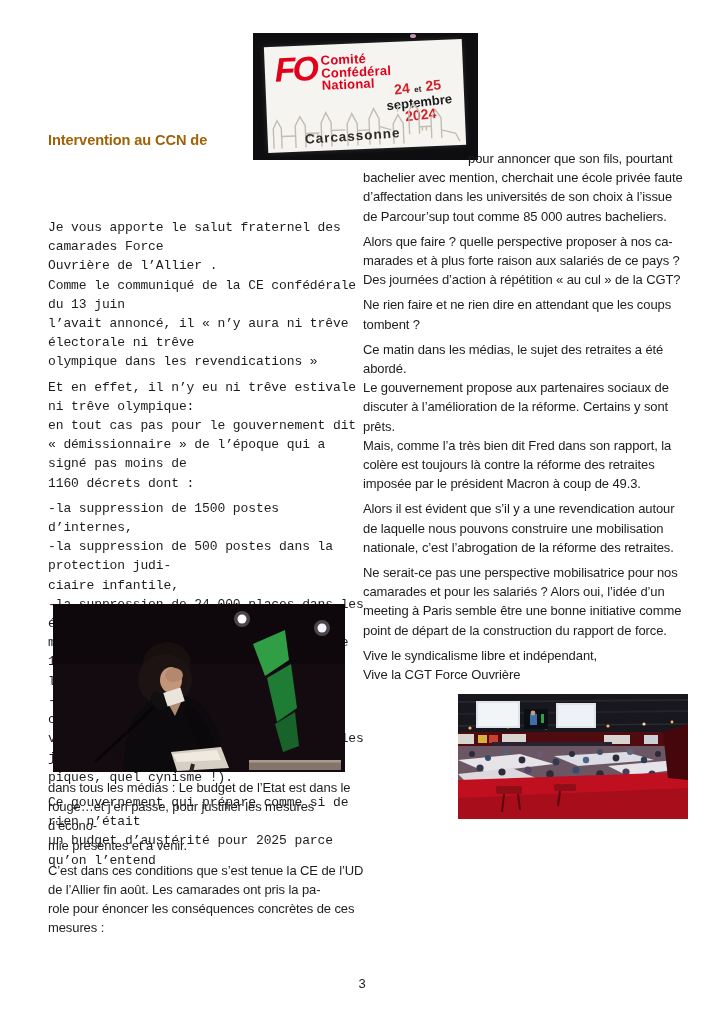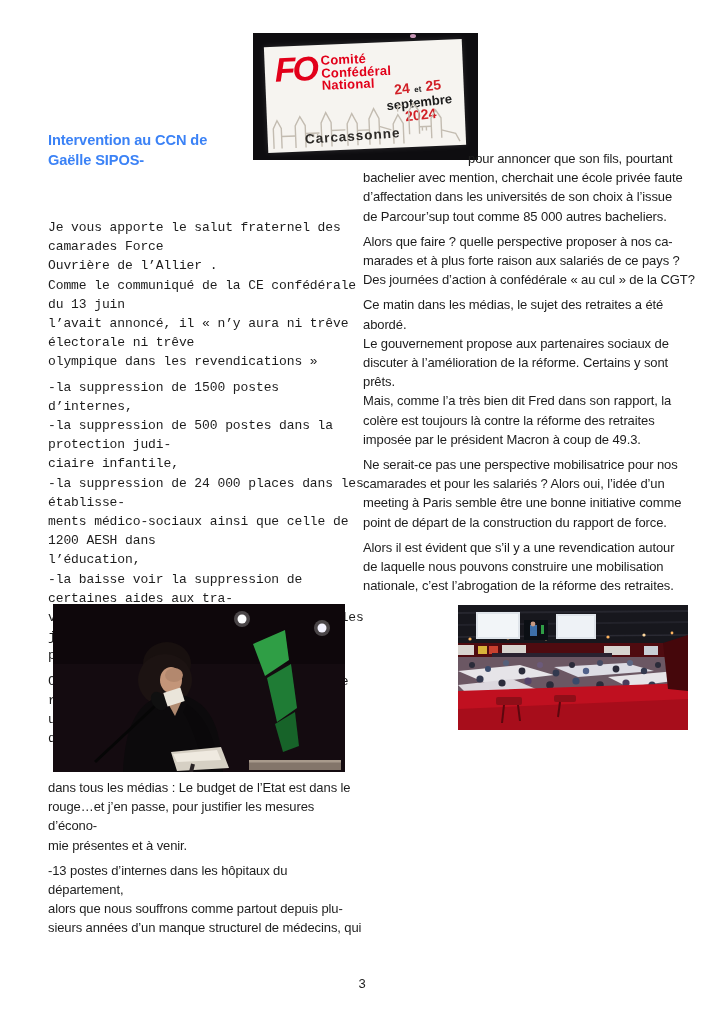--- a/index.html
+++ b/index.html
@@ -44,21 +44,21 @@
   .skyline{position:absolute;left:2px;bottom:2px;}
   .slide-city{
     position:absolute;left:0;right:28px;bottom:6px;text-align:center;
     color:#2d2b28;font-weight:bold;font-size:13.5px;letter-spacing:1px;
     transform:rotate(-1.5deg);
   }
 
   
   .heading{position:absolute;left:48px;top:131px;}
   .heading p{
-    margin:0;color:#3b82f6;font-weight:bold;font-size:14.6px;line-height:19.5px;
+    margin:0;color:#a16207;font-weight:bold;font-size:14.6px;line-height:19.5px;
     letter-spacing:-0.1px;
   }
 
   
   .col{position:absolute;}
   .col-left-upper{left:48px;top:218px;width:318px;font-family:Liberation Mono, monospace;}
   .col-left-lower{left:48px;top:778px;width:318px;}
   .col-right{left:363px;top:149px;width:340px;}
   p.para{
     margin:0 0 6px 0;font-size:13px;line-height:19.2px;letter-spacing:-0.1px;
@@ -118,29 +118,32 @@
           <path d="M172 30 L186 34 L190 42"></path>
           <path d="M129 4 V10 M129 4 H134"></path>
         </g>
       </svg>
       <div class="slide-city">Carcassonne</div>
     </div>
   </div>
 
   <div class="heading">
     <p>Intervention  au CCN de</p>
-    <p>Gaëlle SIPOS-</p>
   </div>
 
   <div class="col col-left-upper">
     <p class="para">Je vous apporte le salut fraternel des camarades Force
 Ouvrière de l’Allier .
 Comme le communiqué de la CE confédérale du 13 juin
 l’avait annoncé, il « n’y aura ni trêve électorale ni trêve
 olympique dans les revendications »</p>
+    <p class="para">Et en effet, il n’y eu ni trêve estivale ni trêve olympique:
+en tout cas pas pour  le gouvernement dit
+« démissionnaire » de l’époque qui  a signé pas moins de
+1160 décrets dont :</p>
     <p class="para">-la suppression de 1500 postes d’internes,
 -la suppression de 500 postes dans la protection judi-
 ciaire infantile,
  -la suppression de 24 000 places dans les établisse-
 ments médico-sociaux ainsi que celle de 1200 AESH dans
 l’éducation,
 -la baisse voir la suppression de certaines aides aux tra-
 vailleurs handicapés (le tout pendant les jeux paralym-
 piques, quel cynisme !).</p>
     <p class="para">Ce gouvernement qui prépare comme si de rien n’était
@@ -178,48 +181,53 @@
     <polygon points="120,150 164,146 168,156 124,158" fill="#efeae0"></polygon>
     <line x1="140" y1="160" x2="138" y2="168" stroke="#2a2426" stroke-width="4"></line>
     <rect x="196" y="158" width="92" height="8" fill="#83756a"></rect>
     <rect x="196" y="156" width="92" height="2.5" fill="#a89a8c"></rect>
   </svg>
 
   <div class="col col-left-lower">
     <p class="para">dans tous les médias : Le budget de l’Etat est dans le
 rouge…et j’en passe, pour justifier les mesures d’écono-
 mie présentes et à venir.</p>
-    <p class="para">-13 postes d’internes dans les hôpitaux du département,
-alors que nous souffrons  comme partout depuis plu-
-sieurs années d’un manque structurel de médecins, qui</p>
+    <p class="para">C’est dans ces conditions que s’est tenue la CE de l’UD
+de l’Allier fin août. Les camarades ont pris la pa-
+role  pour énoncer les conséquences concrètes de ces
+mesures :</p>
   </div>
 
   <div class="col col-right">
     <p class="para indent-first">pour annoncer que son fils, pourtant
 bachelier avec mention, cherchait une école privée faute
 d’affectation dans les universités de son choix à l’issue
 de Parcour’sup tout comme 85 000 autres bacheliers.</p>
     <p class="para">Alors que faire ? quelle perspective proposer à nos ca-
 marades et à plus forte raison aux salariés de ce pays ?
-Des journées d’action à confédérale « au cul » de la CGT?</p>
+Des journées d’action à répétition « au cul » de la CGT?</p>
+    <p class="para">Ne rien faire et ne rien dire en attendant que les coups
+tombent ?</p>
     <p class="para">Ce matin dans les médias, le sujet des retraites a été
 abordé.
 Le gouvernement propose aux partenaires sociaux de
 discuter à l’amélioration de la réforme. Certains y sont
 prêts.
 Mais, comme l’a très bien dit Fred dans son rapport, la
 colère est toujours là contre la réforme des retraites
 imposée par le président Macron à coup de 49.3.</p>
+    <p class="para">Alors il est évident que s’il y a une revendication autour
+de laquelle nous pouvons construire une mobilisation
+nationale, c’est l’abrogation de la réforme des retraites.</p>
     <p class="para">Ne serait-ce pas une perspective mobilisatrice pour nos
 camarades et pour les salariés ? Alors oui, l’idée d’un
 meeting à Paris semble être une bonne initiative comme
 point de départ de la construction du rapport de force.</p>
-    <p class="para">Alors il est évident que s’il y a une revendication autour
-de laquelle nous pouvons construire une mobilisation
-nationale, c’est l’abrogation de la réforme des retraites.</p>
+    <p class="para">Vive le syndicalisme libre et indépendant,
+Vive la CGT Force Ouvrière</p>
 
     <svg class="photo-congress" width="230" height="125" viewBox="0 0 230 125">
       <rect x="0" y="0" width="230" height="125" fill="#8a1015"></rect>
 
       <rect x="0" y="0" width="230" height="38" fill="#17171d"></rect>
       <line x1="0" y1="8" x2="230" y2="6" stroke="#26262e" stroke-width="2"></line>
       <line x1="0" y1="20" x2="230" y2="17" stroke="#22222a" stroke-width="2"></line>
       <line x1="0" y1="32" x2="230" y2="30" stroke="#2a2a33" stroke-width="1.5"></line>
       <circle cx="12" cy="34" r="1.6" fill="#ffb45e"></circle>
         <circle cx="50" cy="33" r="1.6" fill="#ffb45e"></circle>

